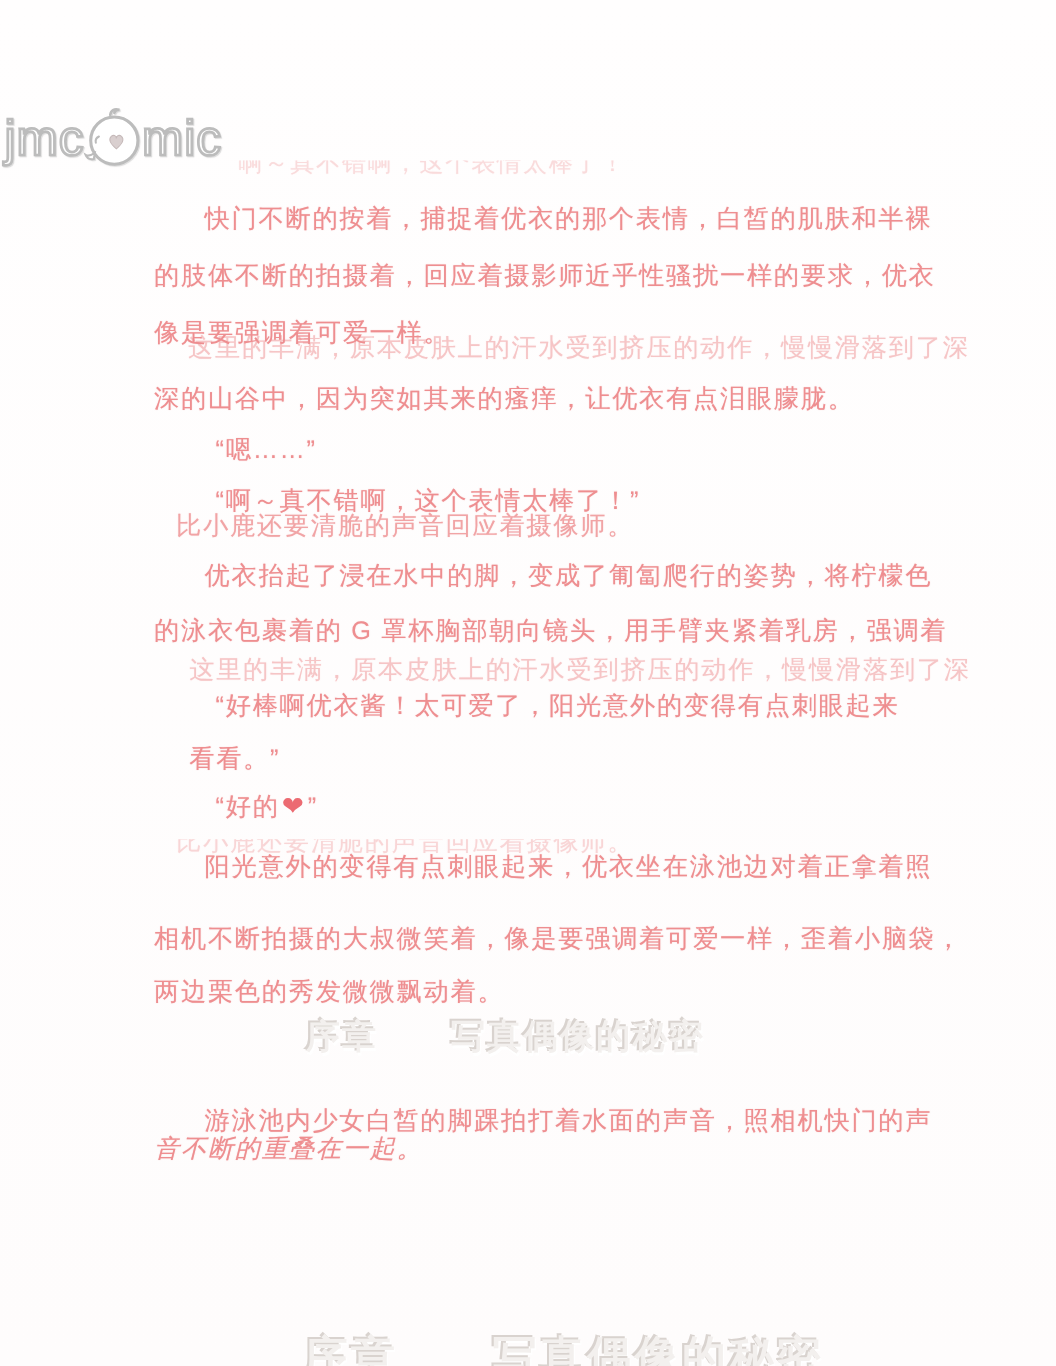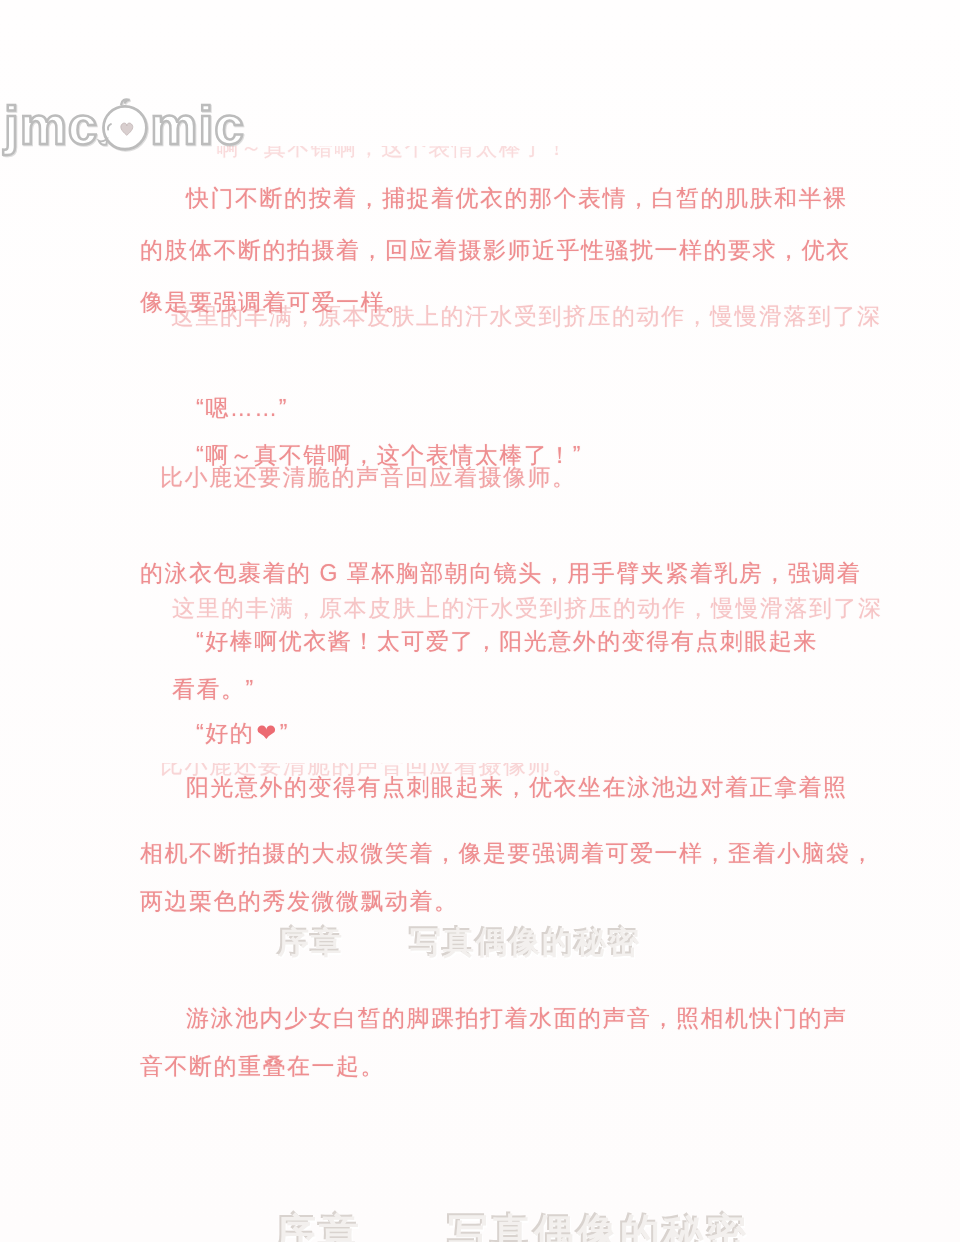--- a/index.html
+++ b/index.html
@@ -38,21 +38,21 @@
   .p-l9{left:186px;top:508px;}
   .p-l10{left:140px;top:558px;}
   .p-g3{left:140px;top:593px;}
   .p-l11{left:196px;top:626px;}
   .p-l12{left:140px;top:674px;margin-left:32px;}
   .p-l13{left:196px;top:718px;}
   .p-l14{left:186px;top:772px;}
   .p-l15{left:140px;top:838px;text-align:right;}
   .p-l16{left:140px;top:886px;}
   .p-l17{left:186px;top:1003px;}
-  .p-l18{left:140px;top:1051px;}
+  .p-l18{left:140px;top:1029px;font-style:italic;}
 
   .g1-wrap{left:208px;top:146px;width:560px;height:15px;opacity:.3;}
   .g1-wrap .inner{top:-13px;font-size:22px;}
   .g4-wrap{left:160px;top:763px;width:440px;height:16px;opacity:.35;}
   .g4-wrap .inner{top:-13px;}
 
   .heart{color:#ec6b72;font-size:24px;text-shadow:none;padding:0 2px;}
 
   
   .ghost-title{
@@ -66,21 +66,21 @@
   .t-mid{left:278px;top:922px;font-size:31px;}
   .t-bottom{left:276px;top:1206px;font-size:40px;letter-spacing:3px;}
 
   
   .logo{
     position:absolute;left:4px;top:96px;height:58px;
     display:flex;align-items:center;
     filter:drop-shadow(1px 1px 0 rgba(190,190,190,.5));
   }
   .logo-text{
-    font-size:53px;font-weight:bold;letter-spacing:1px;
+    font-size:45px;font-weight:normal;letter-spacing:1px;
     color:#ffffff;
     -webkit-text-stroke:2.5px #bcbcbc;
     text-shadow:0 0 1px #c6c6c6;
     line-height:1;
   }
   .logo-mascot{width:56px;height:58px;margin:0 -2px;display:block;}
 </style>
 </head>
 <body>
 
@@ -101,23 +101,25 @@
   <div class="ghost-clip g1-wrap">
     <span class="line inner" style="position:relative;left:0;">“啊～真不错啊，这个表情太棒了！”</span>
   </div>
 
   <div class="line p-l3">的肢体不断的拍摄着，回应着摄影师近乎性骚扰一样的要求，优衣</div>
   <div class="line p-l2">快门不断的按着，捕捉着优衣的那个表情，白皙的肌肤和半裸</div>
   <div class="line p-l4">像是要强调着可爱一样。</div>
 
   <div class="line ghost p-g2">这里的丰满，原本皮肤上的汗水受到挤压的动作，慢慢滑落到了深</div>
 
+  <div class="line p-l5">深的山谷中，因为突如其来的瘙痒，让优衣有点泪眼朦胧。</div>
   <div class="line p-l6">“嗯……”</div>
   <div class="line p-l7">“啊～真不错啊，这个表情太棒了！”</div>
   <div class="line soft p-l8">比小鹿还要清脆的声音回应着摄像师。</div>
+  <div class="line p-l9">优衣抬起了浸在水中的脚，变成了匍匐爬行的姿势，将柠檬色</div>
   <div class="line p-l10">的泳衣包裹着的 G 罩杯胸部朝向镜头，用手臂夹紧着乳房，强调着</div>
 
   <div class="line ghost p-g3">这里的丰满，原本皮肤上的汗水受到挤压的动作，慢慢滑落到了深</div>
 
   <div class="line p-l11">“好棒啊优衣酱！太可爱了，阳光意外的变得有点刺眼起来</div>
   <div class="line p-l12">看看。”</div>
 
   <div class="line p-l13">
     <span>“好的</span><span class="heart">❤</span><span>”</span>
   </div>

